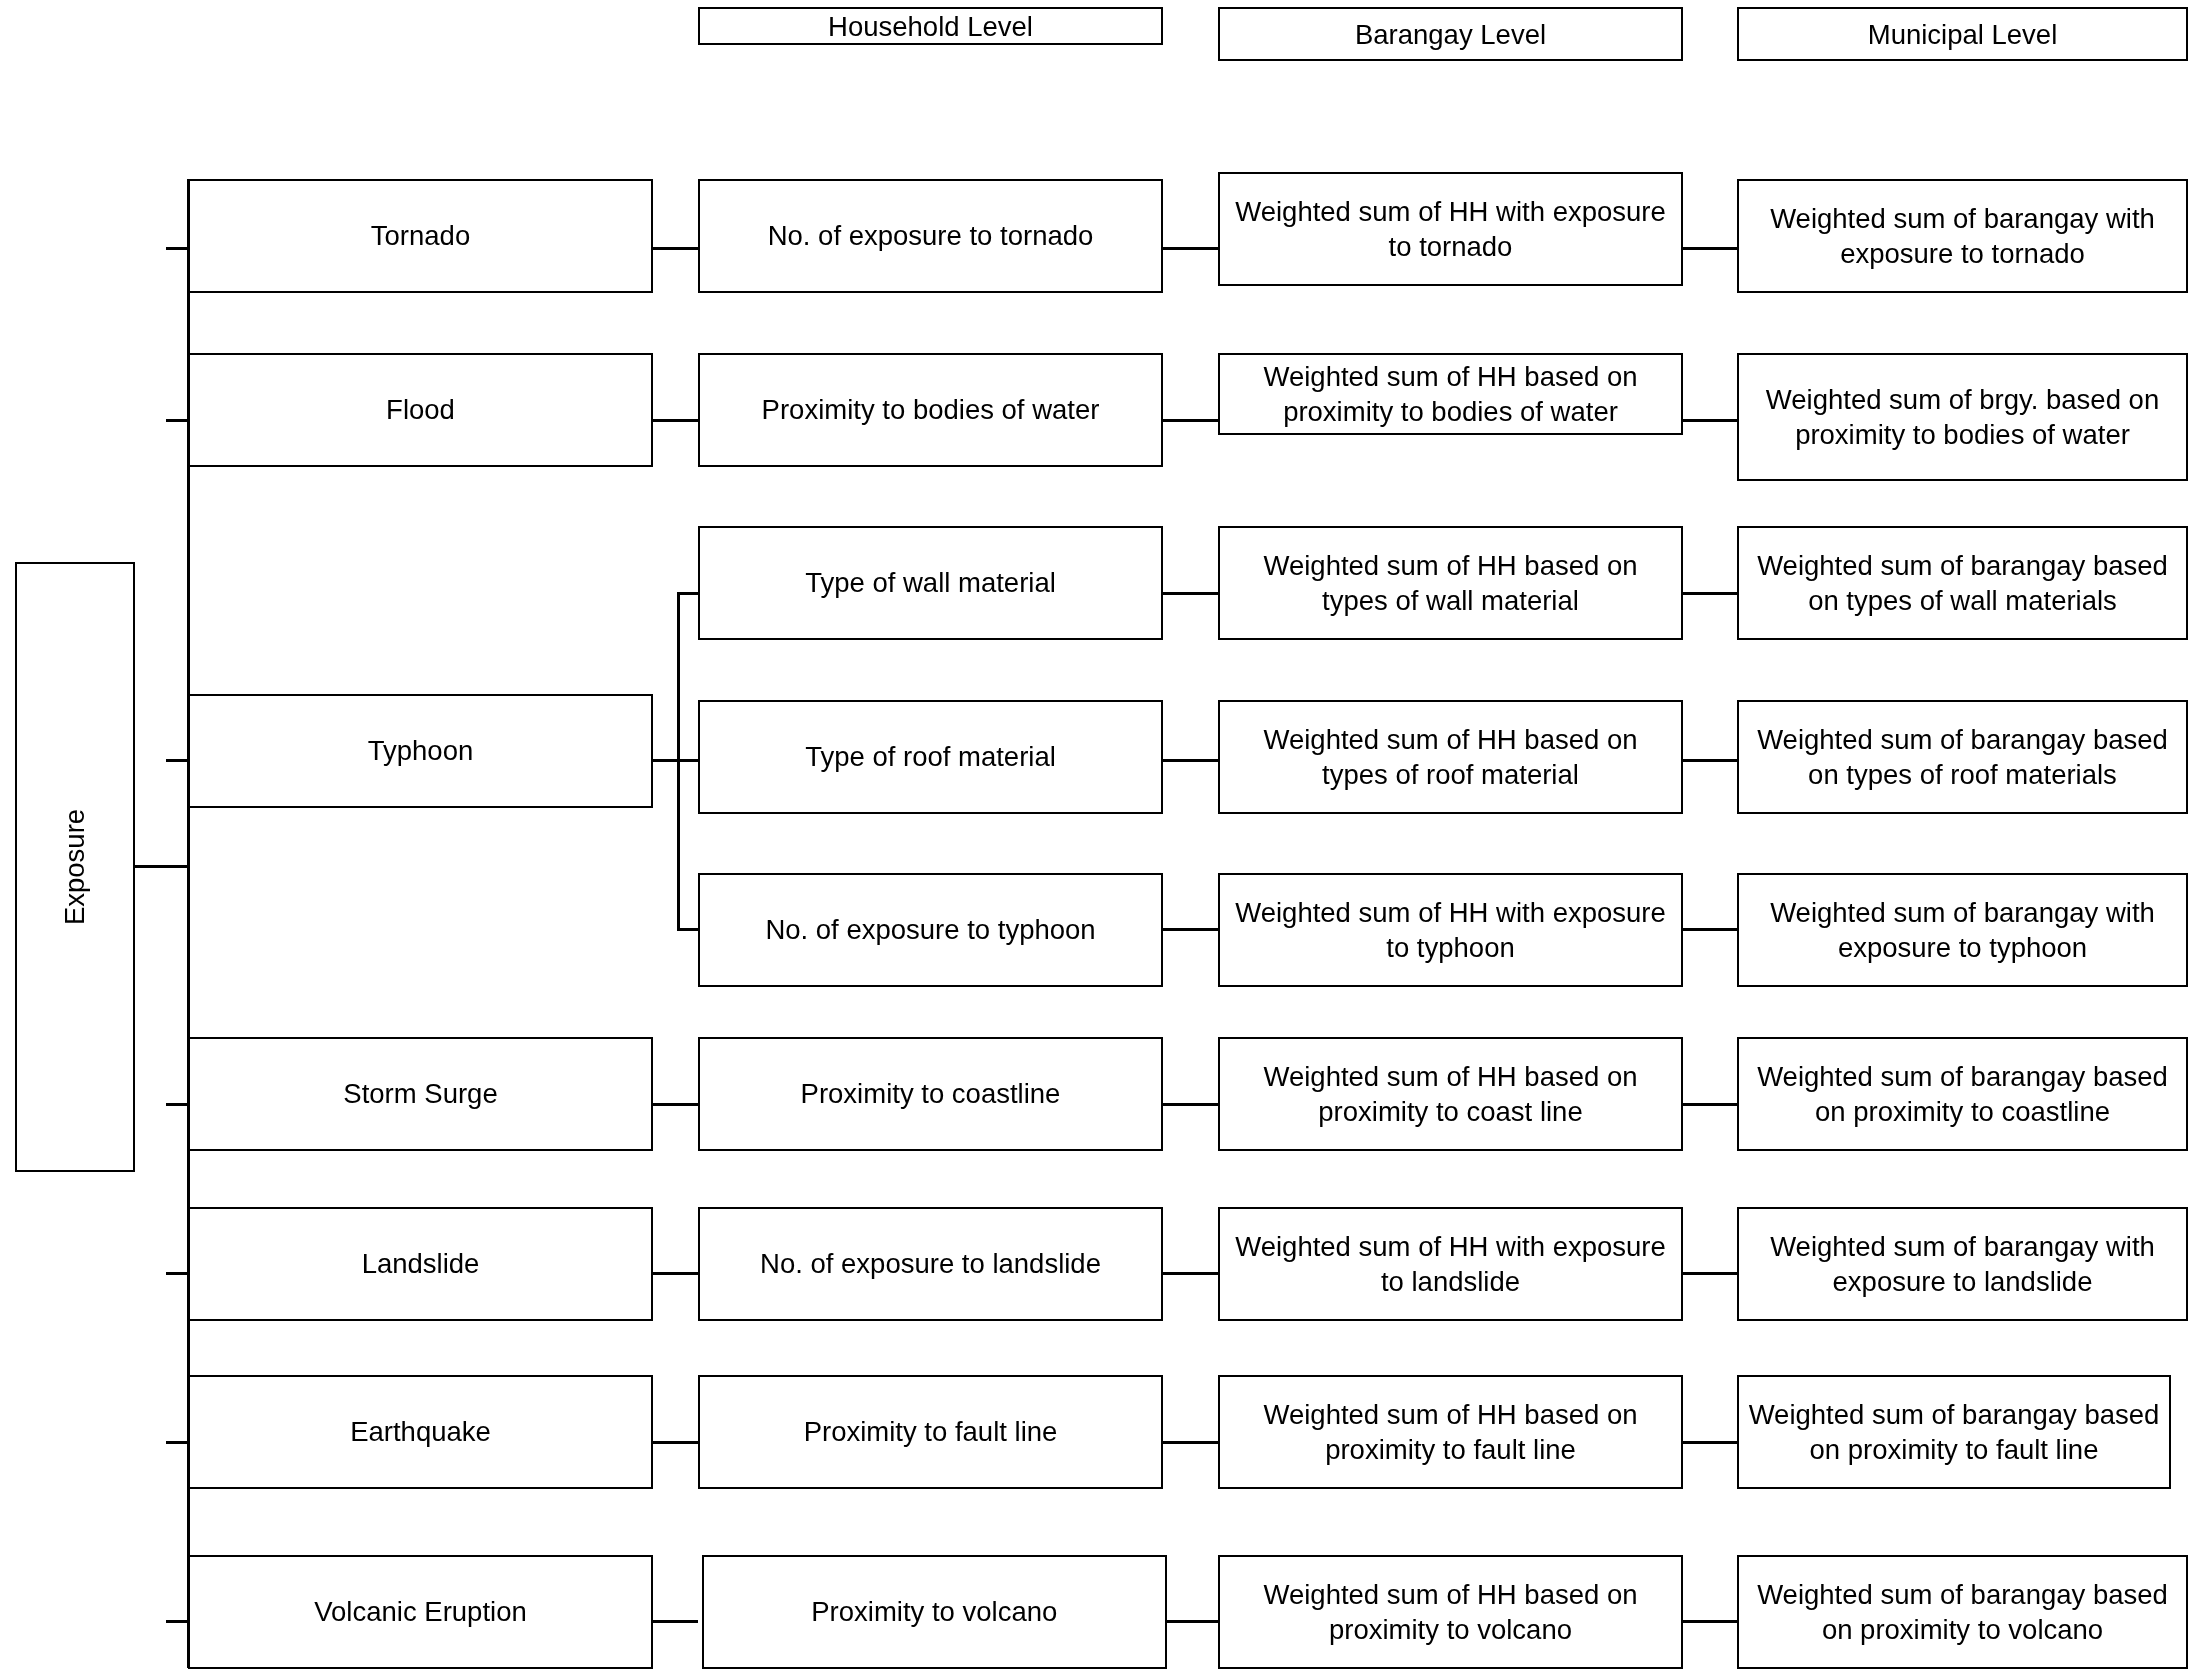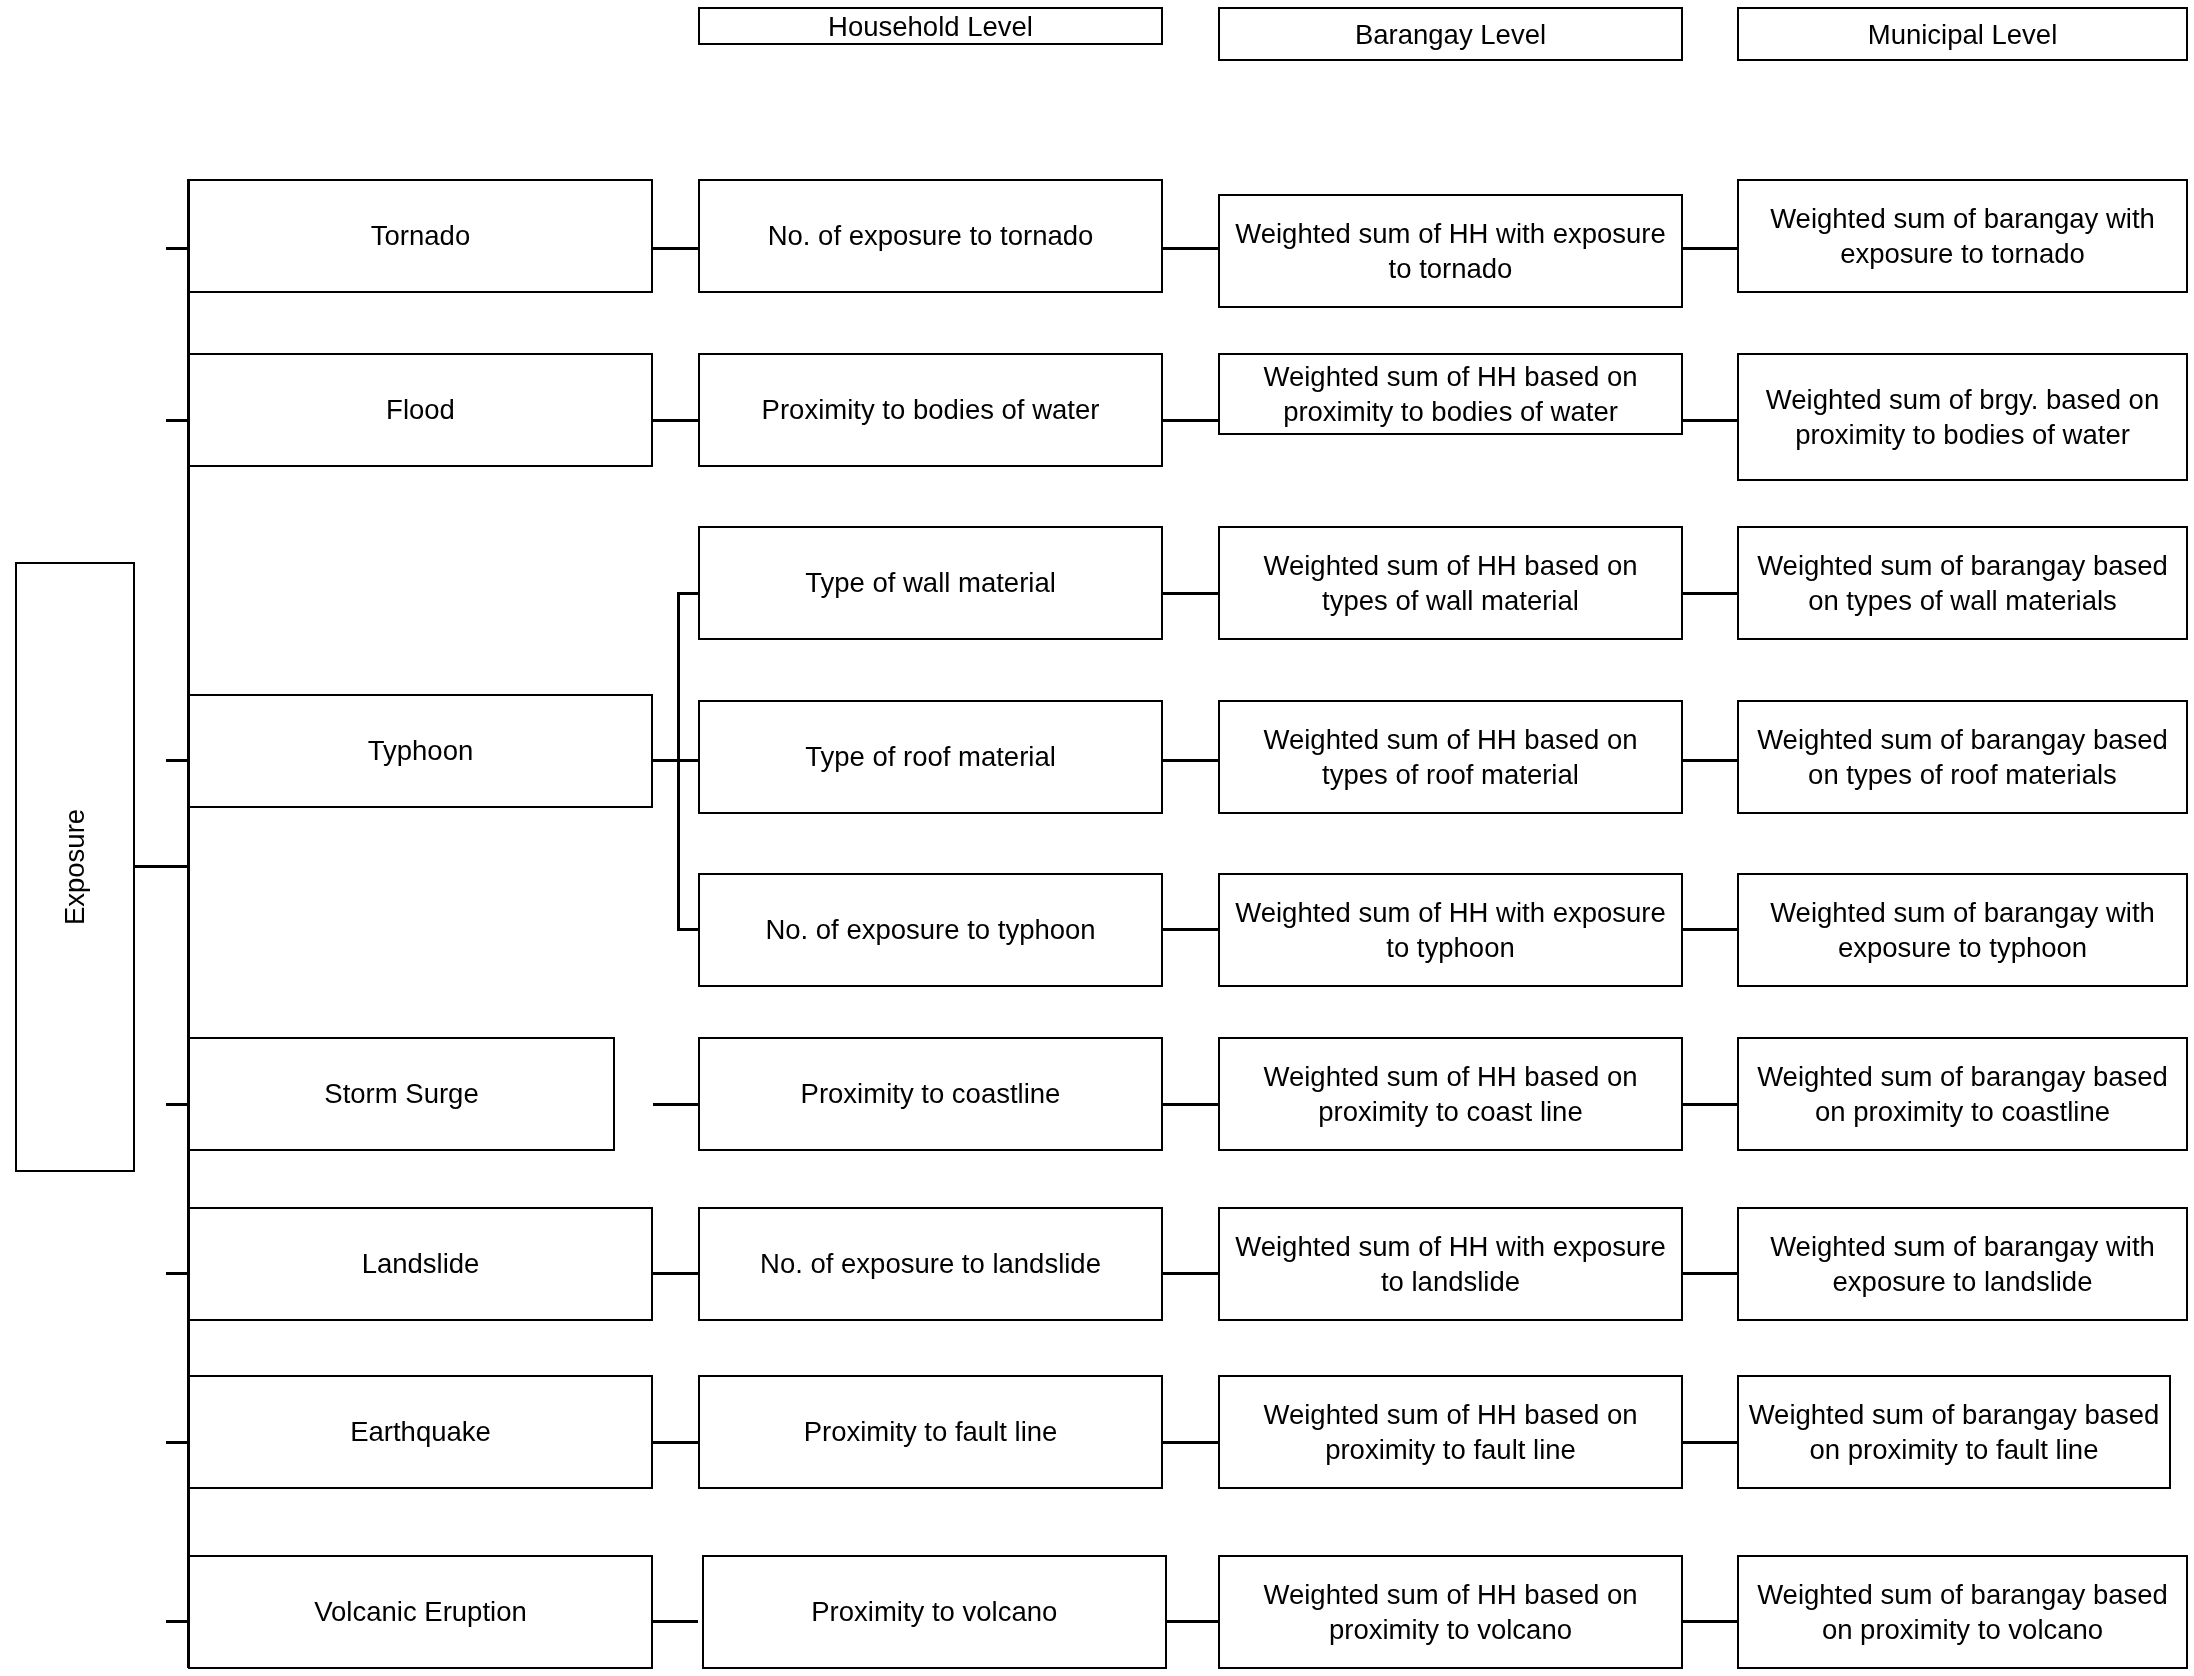--- a/index.html
+++ b/index.html
@@ -58,21 +58,21 @@
     <span id="exposure-label">Exposure</span>
   </div>
 
   <div class="h-line" style="left:135px;top:865px;width:55px;"></div>
 
   <div class="v-line" style="left:187px;top:179px;height:1489px;"></div>
 
   <div class="box" style="left:188px;top:179px;width:465px;height:114px;">Tornado</div>
   <div class="box" style="left:188px;top:353px;width:465px;height:114px;">Flood</div>
   <div class="box" style="left:188px;top:694px;width:465px;height:114px;">Typhoon</div>
-  <div class="box" style="left:188px;top:1037px;width:427px;height:114px;">Storm Surge</div>
+  <div class="box" style="left:188px;top:1037px;width:465px;height:114px;">Storm Surge</div>
   <div class="box" style="left:188px;top:1207px;width:465px;height:114px;">Landslide</div>
   <div class="box" style="left:188px;top:1375px;width:465px;height:114px;">Earthquake</div>
   <div class="box" style="left:188px;top:1555px;width:465px;height:114px;">Volcanic Eruption</div>
 
   <div class="h-line" style="left:166px;top:247px;width:24px;"></div>
   <div class="h-line" style="left:166px;top:419px;width:24px;"></div>
   <div class="h-line" style="left:166px;top:759px;width:24px;"></div>
   <div class="h-line" style="left:166px;top:1103px;width:24px;"></div>
   <div class="h-line" style="left:166px;top:1272px;width:24px;"></div>
   <div class="h-line" style="left:166px;top:1441px;width:24px;"></div>
@@ -94,21 +94,21 @@
   <div class="h-line" style="left:653px;top:1272px;width:45px;"></div>
   <div class="h-line" style="left:653px;top:1441px;width:45px;"></div>
   <div class="h-line" style="left:653px;top:1620px;width:45px;"></div>
 
   <div class="h-line" style="left:653px;top:759px;width:26px;"></div>
   <div class="v-line" style="left:677px;top:592px;height:338px;"></div>
   <div class="h-line" style="left:677px;top:592px;width:21.5px;"></div>
   <div class="h-line" style="left:677px;top:759px;width:21.5px;"></div>
   <div class="h-line" style="left:677px;top:928px;width:21.5px;"></div>
 
-  <div class="box" style="left:1218px;top:194px;width:465px;height:114px;">Weighted sum of HH with exposure to tornado</div>
+  <div class="box" style="left:1218px;top:172px;width:465px;height:114px;">Weighted sum of HH with exposure to tornado</div>
   <div class="box" style="left:1218px;top:353px;width:465px;height:82px;">Weighted sum of HH based on proximity to bodies of water</div>
   <div class="box" style="left:1218px;top:526px;width:465px;height:114px;">Weighted sum of HH based on types of wall material</div>
   <div class="box" style="left:1218px;top:700px;width:465px;height:114px;">Weighted sum of HH based on types of roof material</div>
   <div class="box" style="left:1218px;top:1037px;width:465px;height:114px;">Weighted sum of HH based on proximity to coast line</div>
   <div class="box" style="left:1218px;top:873px;width:465px;height:114px;">Weighted sum of HH with exposure to typhoon</div>
   <div class="box" style="left:1218px;top:1207px;width:465px;height:114px;">Weighted sum of HH with exposure to landslide</div>
   <div class="box" style="left:1218px;top:1375px;width:465px;height:114px;">Weighted sum of HH based on proximity to fault line</div>
   <div class="box" style="left:1218px;top:1555px;width:465px;height:114px;">Weighted sum of HH based on proximity to volcano</div>
 
   <div class="h-line" style="left:1160px;top:247px;width:60px;"></div>

